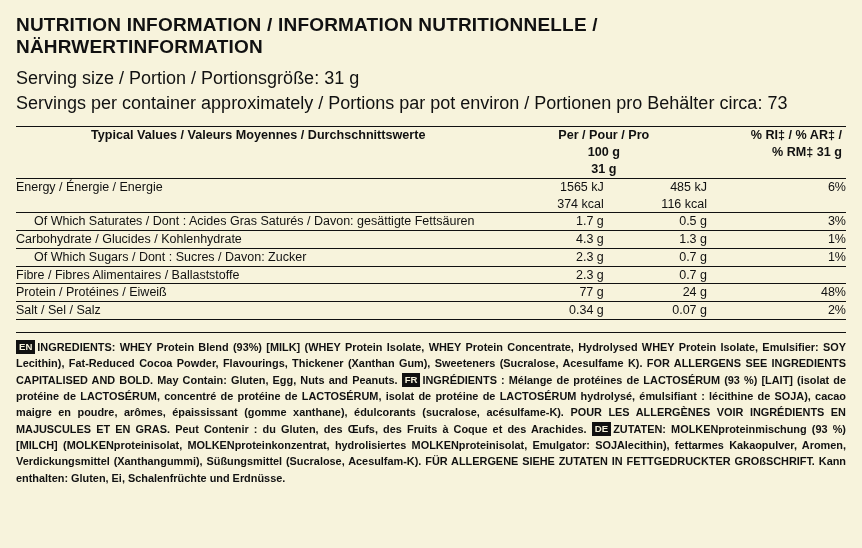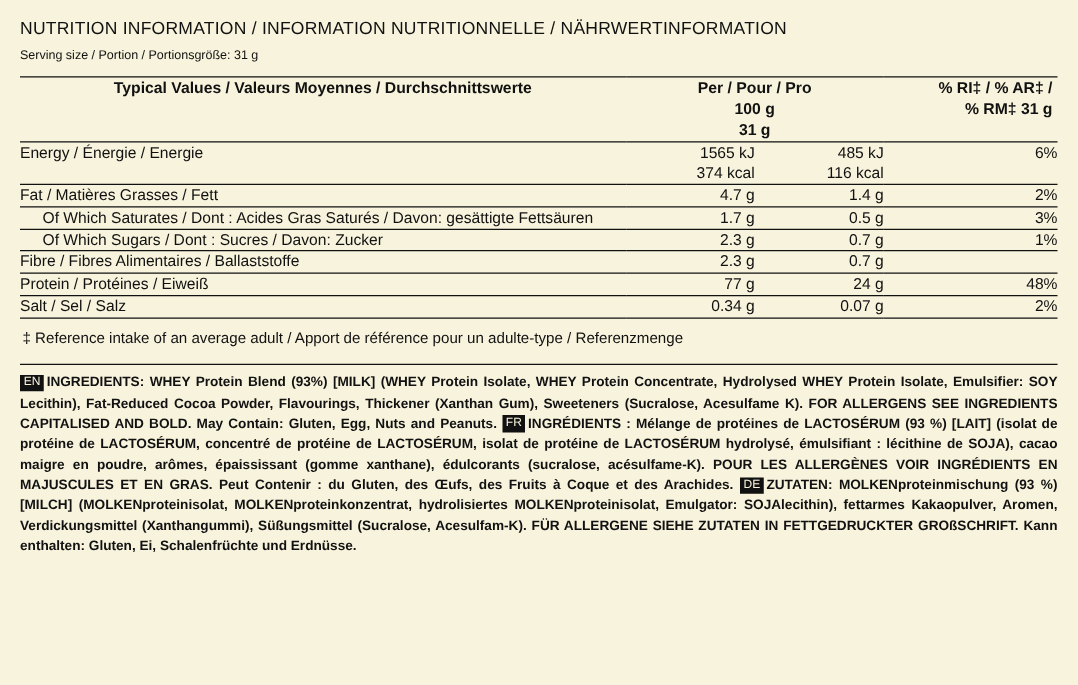--- a/index.html
+++ b/index.html
@@ -13,28 +13,28 @@
     overflow: hidden;
   }
   .page {
     position: relative;
     width: 862px;
     height: 548px;
     padding: 14px 16px 6px 16px;
     background: #f7f3dc;
   }
   .title {
-    font-size: 14px;
-    font-weight: normal;
+    font-size: 19px;
+    font-weight: bold;
     line-height: 1.18;
     letter-spacing: 0.2px;
     margin: 0 0 7px 0;
   }
   .subline {
-    font-size: 10px;
+    font-size: 18px;
     line-height: 1.42;
     margin: 0;
   }
   table.nutrition {
     width: 100%;
     border-collapse: collapse;
     margin-top: 9px;
     font-size: 12.5px;
   }
   table.nutrition th, table.nutrition td {
@@ -80,36 +80,37 @@
     font-size: 10.9px;
     line-height: 1.5;
     text-align: justify;
   }
   .ingredients p { margin: 0; }
   .b { font-weight: bold; }
   .langtag {
     display: inline-block;
     background: #111;
     color: #f7f3dc;
-    font-weight: normal;
+    font-weight: bold;
     font-size: 9.6px;
     padding: 0.5px 3px 1px 3px;
     line-height: 1.25;
     margin-right: 2px;
     vertical-align: 1px;
   }
 </style>
 </head>
 <body>
 
 <div class="page">
 
   <h1 class="title">NUTRITION INFORMATION / INFORMATION NUTRITIONNELLE / NÄHRWERTINFORMATION</h1>
 
   <p class="subline">Serving size / Portion / Portionsgröße: 31 g</p>
+  <p class="subline">Servings per container approximately / Portions par pot environ / Portionen pro Behälter circa: 73</p>
 
   <table class="nutrition">
     <thead>
       <tr class="hdr-row">
         <th class="hdr-left">Typical Values / Valeurs Moyennes / Durchschnittswerte</th>
         <th class="hdr-mid" colspan="2">
           <span>Per / Pour / Pro</span>
           <span class="hdr-sub-wrap">
             <span>100 g</span>
             <span>31 g</span>
@@ -124,30 +125,30 @@
     <tbody>
       <tr>
         <td class="label">Energy / Énergie / Energie</td>
         <td class="v1" style="white-space:pre-line">1565 kJ
 374 kcal</td>
         <td class="v2" style="white-space:pre-line">485 kJ
 116 kcal</td>
         <td class="ri">6%</td>
       </tr>
       <tr>
-        <td class="label">Fat / Matières Grasses / Fett</td>
-        <td class="v1">4.7 g</td>
-        <td class="v2">1.4 g</td>
-        <td class="ri">2%</td>
-      </tr>
-      <tr>
         <td class="label indent">Of Which Saturates / Dont : Acides Gras Saturés / Davon: gesättigte Fettsäuren</td>
         <td class="v1" style="vertical-align:bottom">1.7 g</td>
         <td class="v2" style="vertical-align:bottom">0.5 g</td>
         <td class="ri" style="vertical-align:bottom">3%</td>
+      </tr>
+      <tr>
+        <td class="label">Carbohydrate / Glucides / Kohlenhydrate</td>
+        <td class="v1">4.3 g</td>
+        <td class="v2">1.3 g</td>
+        <td class="ri">1%</td>
       </tr>
       <tr>
         <td class="label indent">Of Which Sugars / Dont : Sucres / Davon: Zucker</td>
         <td class="v1">2.3 g</td>
         <td class="v2">0.7 g</td>
         <td class="ri">1%</td>
       </tr>
       <tr>
         <td class="label">Fibre / Fibres Alimentaires / Ballaststoffe</td>
         <td class="v1">2.3 g</td>
@@ -163,20 +164,19 @@
       <tr>
         <td class="label">Salt / Sel / Salz</td>
         <td class="v1">0.34 g</td>
         <td class="v2">0.07 g</td>
         <td class="ri">2%</td>
       </tr>
     </tbody>
   </table>
 
   <div class="footnote">
-    <span>‡ Reference intake of an average adult / Apport de référence pour un adulte-type / Referenzmenge</span>
   </div>
 
   <div class="ingredients">
     <p><span class="langtag">EN</span><span class="b">INGREDIENTS: WHEY Protein Blend (93%) [MILK] (WHEY Protein Isolate, WHEY Protein Concentrate, Hydrolysed WHEY Protein Isolate, Emulsifier: SOY Lecithin), Fat-Reduced Cocoa Powder, Flavourings, Thickener (Xanthan Gum), Sweeteners (Sucralose, Acesulfame K). FOR ALLERGENS SEE INGREDIENTS CAPITALISED AND BOLD. May Contain: Gluten, Egg, Nuts and Peanuts.</span> <span class="langtag">FR</span><span class="b">INGRÉDIENTS : Mélange de protéines de LACTOSÉRUM (93 %) [LAIT] (isolat de protéine de LACTOSÉRUM, concentré de protéine de LACTOSÉRUM, isolat de protéine de LACTOSÉRUM hydrolysé, émulsifiant : lécithine de SOJA), cacao maigre en poudre, arômes, épaississant (gomme xanthane), édulcorants (sucralose, acésulfame-K). POUR LES ALLERGÈNES VOIR INGRÉDIENTS EN MAJUSCULES ET EN GRAS. Peut Contenir : du Gluten, des Œufs, des Fruits à Coque et des Arachides.</span> <span class="langtag">DE</span><span class="b">ZUTATEN: MOLKENproteinmischung (93 %) [MILCH] (MOLKENproteinisolat, MOLKENproteinkonzentrat, hydrolisiertes MOLKENproteinisolat, Emulgator: SOJAlecithin), fettarmes Kakaopulver, Aromen, Verdickungsmittel (Xanthangummi), Süßungsmittel (Sucralose, Acesulfam-K). FÜR ALLERGENE SIEHE ZUTATEN IN FETTGEDRUCKTER GROßSCHRIFT. Kann enthalten: Gluten, Ei, Schalenfrüchte und Erdnüsse.</span></p>
   </div>
 
 </div>
 
 </body></html>

